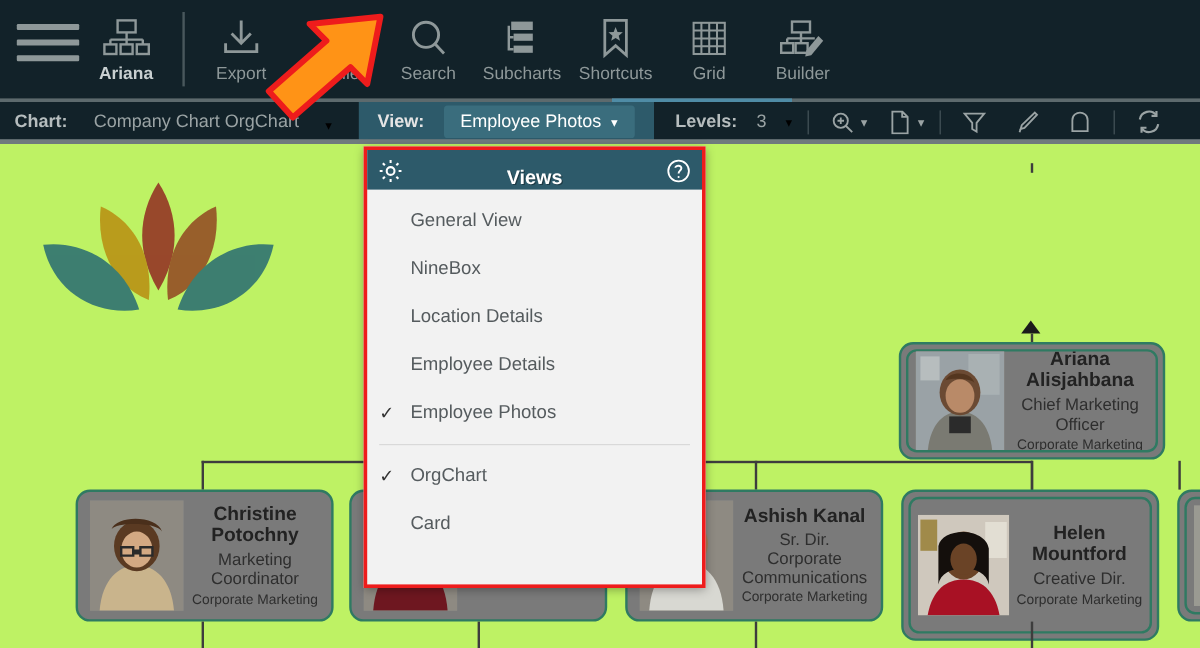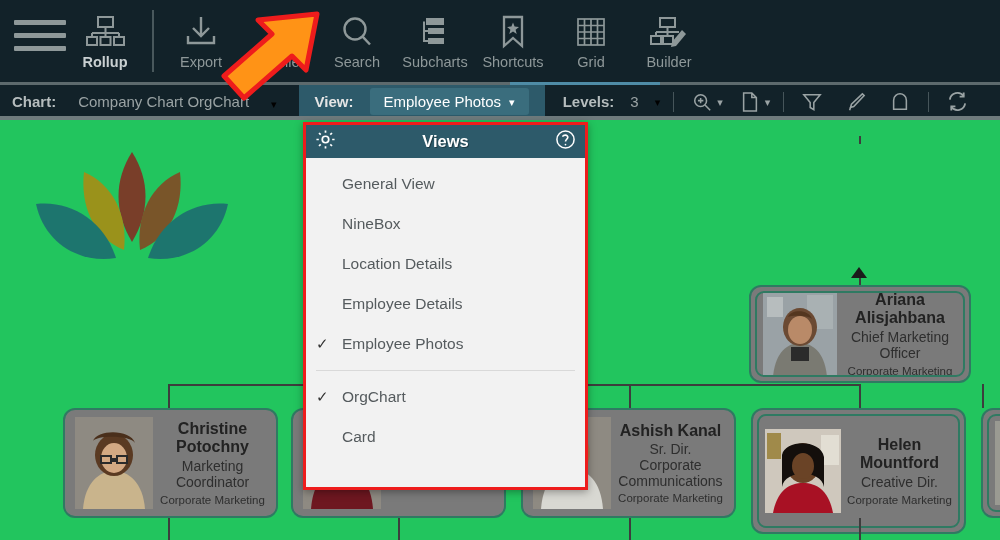--- a/index.html
+++ b/index.html
@@ -63,21 +63,21 @@
   .caret { display:inline-block; font-size: 11px; transform: translateY(1px); }
   .sb-sep { width:1px; height:20px; background:#46555a; margin: 0 13px; }
   .sb-icon { width: 30px; height: 33px; display:flex; align-items:center; justify-content:center; cursor:pointer; }
   .subbar-underline {
     position:absolute; left:0; top:116px; width:1000px; height:4px; background:#6f7b7d;
   }
 
   
   .canvas {
     position: absolute; left: 0; top: 120px; width: 1000px; height: 420px;
-    background: #22c55e; overflow: hidden;
+    background: #bef264; overflow: hidden;
   }
   .logo { position: absolute; left: 28px; top: 22px; width: 208px; height: 150px; }
 
   
   .conn { position:absolute; background:#3d3d3d; }
 
   
   .card {
     position: absolute;
     background: #7a7a7a;
@@ -111,21 +111,21 @@
   
   .arrow { position:absolute; left: 214px; top: 8px; width: 120px; height: 100px; z-index: 40; }
 
   
   .views-menu {
     position: absolute; left: 303px; top: 122px; width: 285px; height: 368px;
     background: #f2f2f2; border: 3px solid #ee1c1c; z-index: 50;
     box-shadow: 0 2px 8px rgba(0,0,0,.35);
   }
   .views-head {
-    height: 33px; background: #2d5a6a; display:flex; align-items:center;
+    height: 33px; background: #2d5a6a; display:flex; align-items:flex-end;
     padding: 0 9px; position: relative;
   }
   .views-title {
     flex:1; text-align:center; color:#ffffff; font-size:16.5px; font-weight:bold;
     text-shadow: 1px 1px 0 rgba(0,0,0,.35);
   }
   .views-list { padding-top: 6px; }
   .vitem {
     height: 40px; display:flex; align-items:center; cursor:pointer;
     font-size: 15.5px; color: #555b5e; padding-left: 10px;
@@ -149,21 +149,21 @@
     <div class="tb-item active">
       <div class="ico">
         <svg width="40" height="34" viewBox="0 0 40 34" fill="none" stroke="#8e9899" stroke-width="2">
           <rect x="13" y="2" width="15" height="10"></rect>
           <path d="M20.5 12 L20.5 18 M7 18 L34 18 M7 18 L7 22 M20.5 18 L20.5 22 M34 18 L34 22"></path>
           <rect x="2" y="22" width="10" height="8"></rect>
           <rect x="15.5" y="22" width="10" height="8"></rect>
           <rect x="29" y="22" width="10" height="8"></rect>
         </svg>
       </div>
-      <div class="lbl">Rollup</div>
+      <div class="lbl">Ariana</div>
     </div>
 
     <div class="tb-div"></div>
 
     <div class="tb-item">
       <div class="ico">
         <svg width="36" height="34" viewBox="0 0 36 34" fill="none" stroke="#8e9899" stroke-width="2.4">
           <path d="M18 2 L18 20 M10 13 L18 21 L26 13"></path>
           <path d="M5 21 L5 28 L31 28 L31 21"></path>
         </svg>

